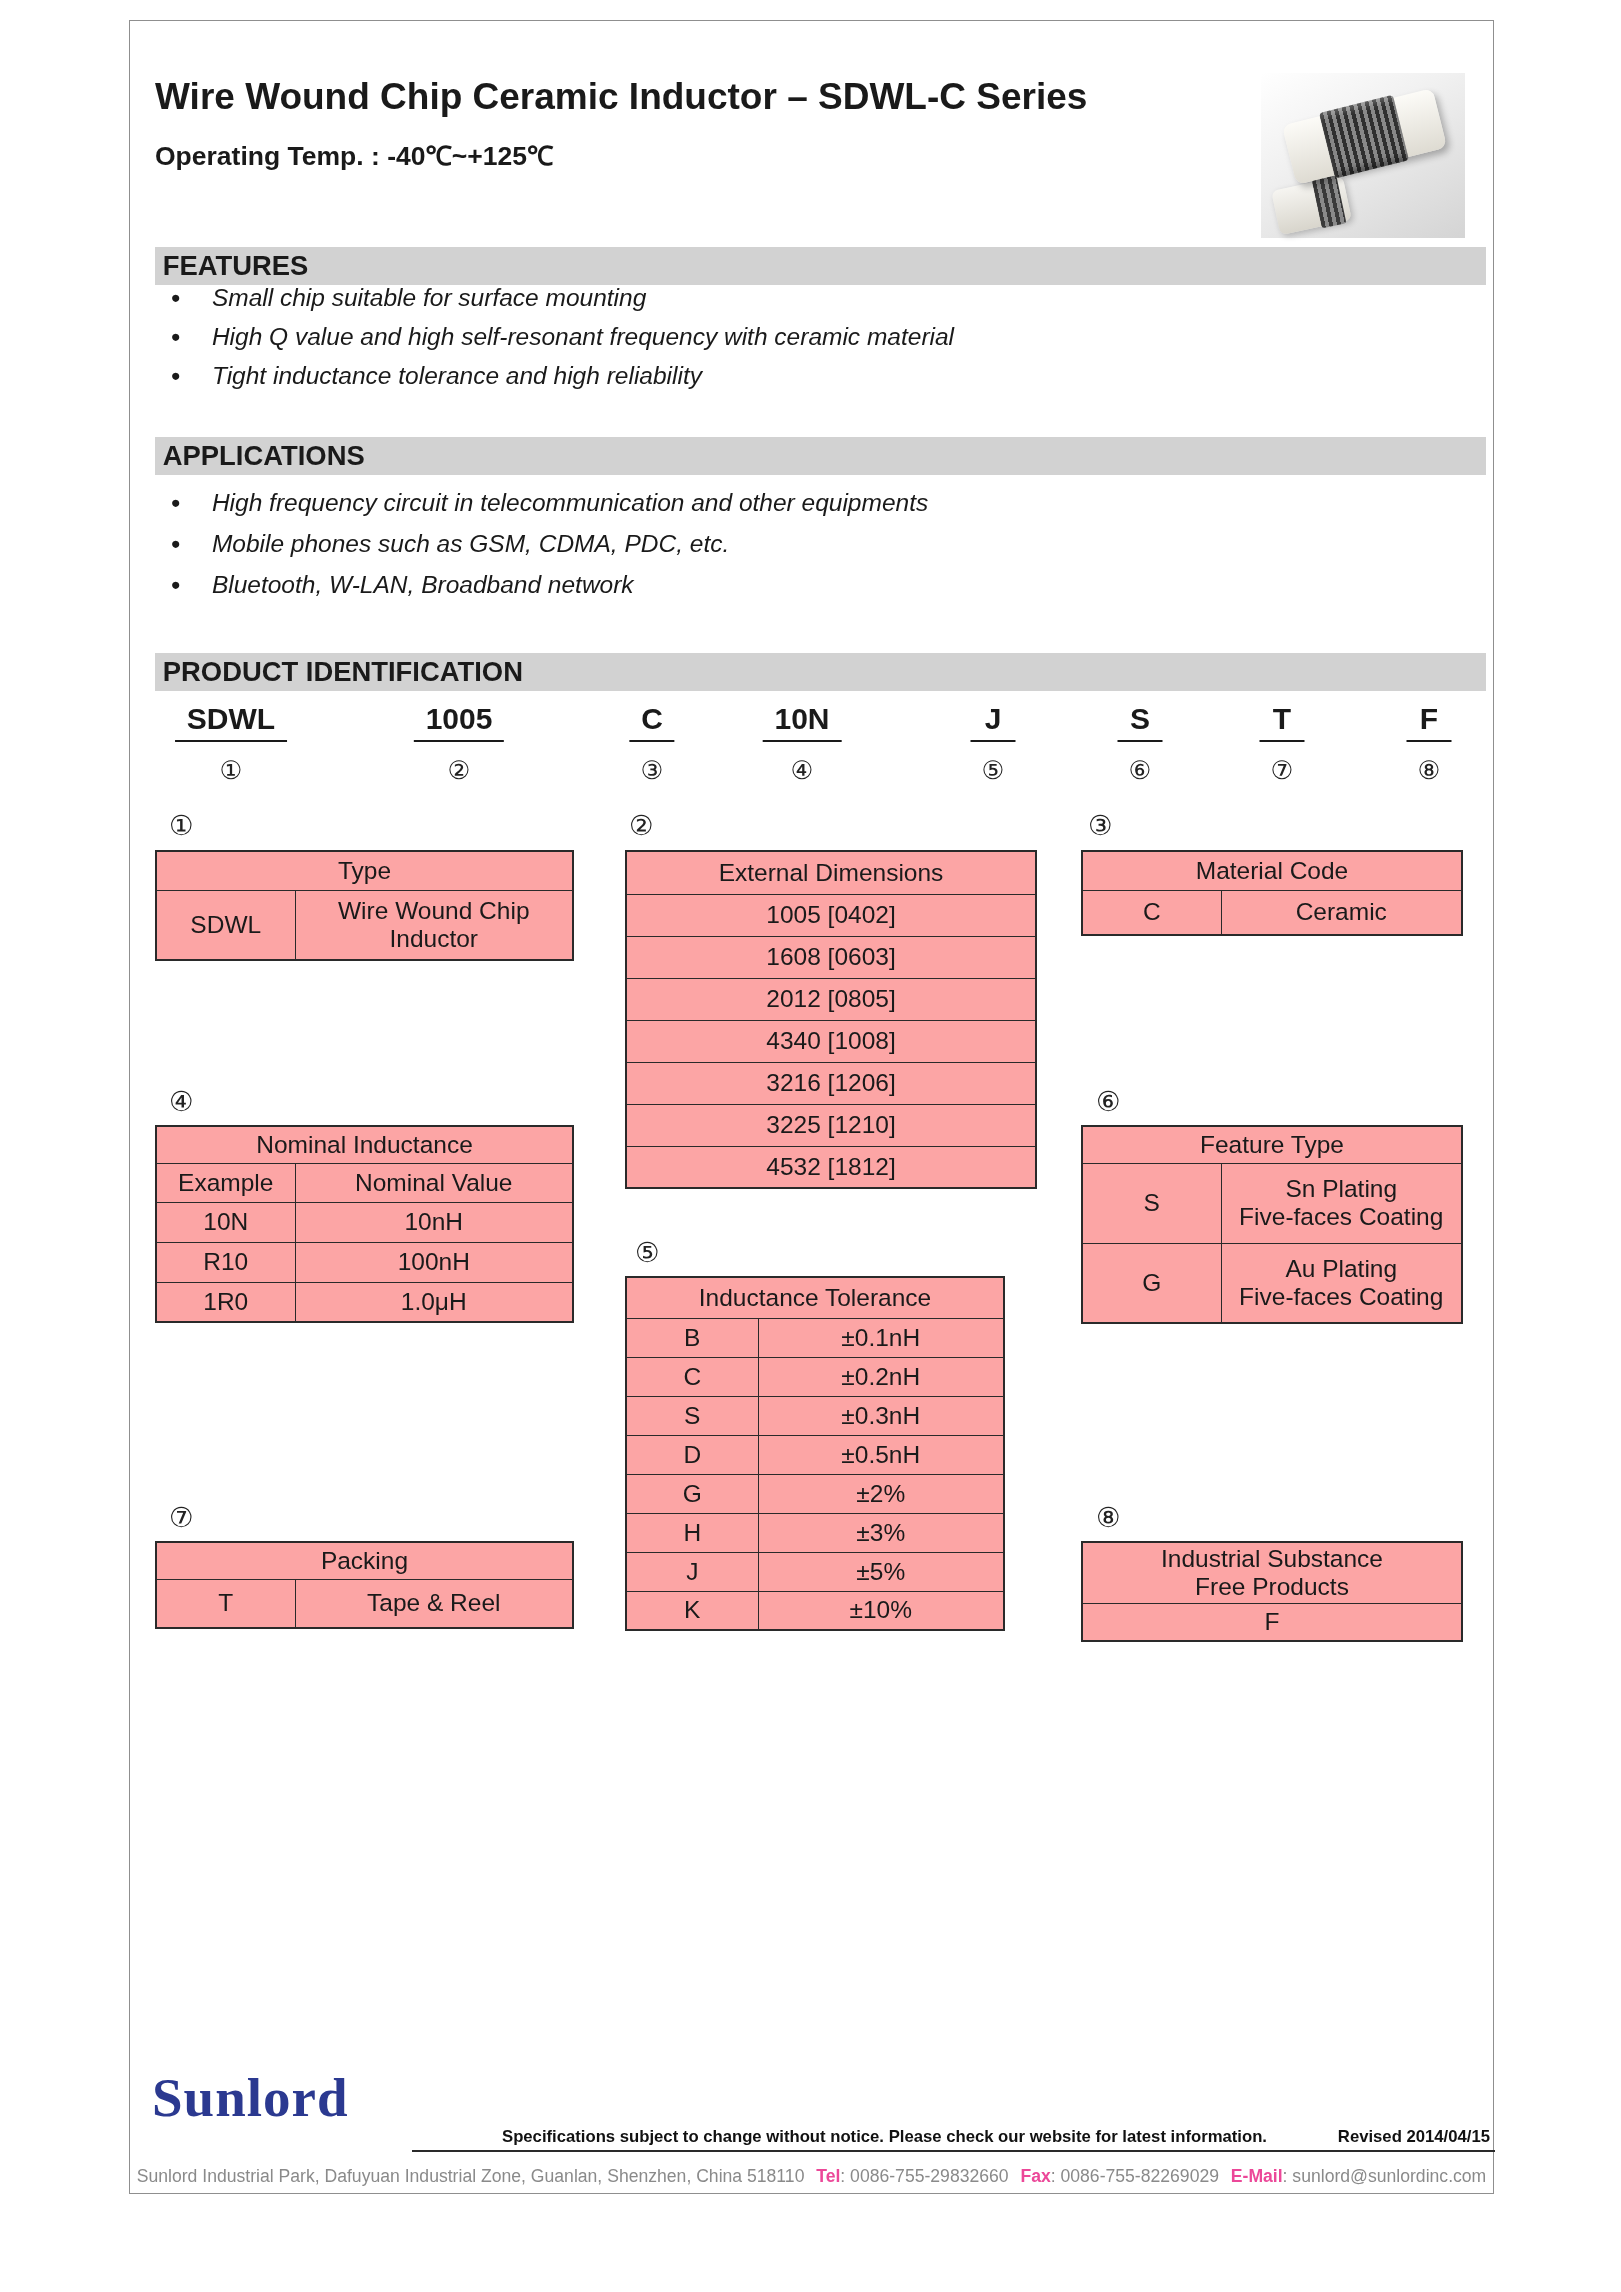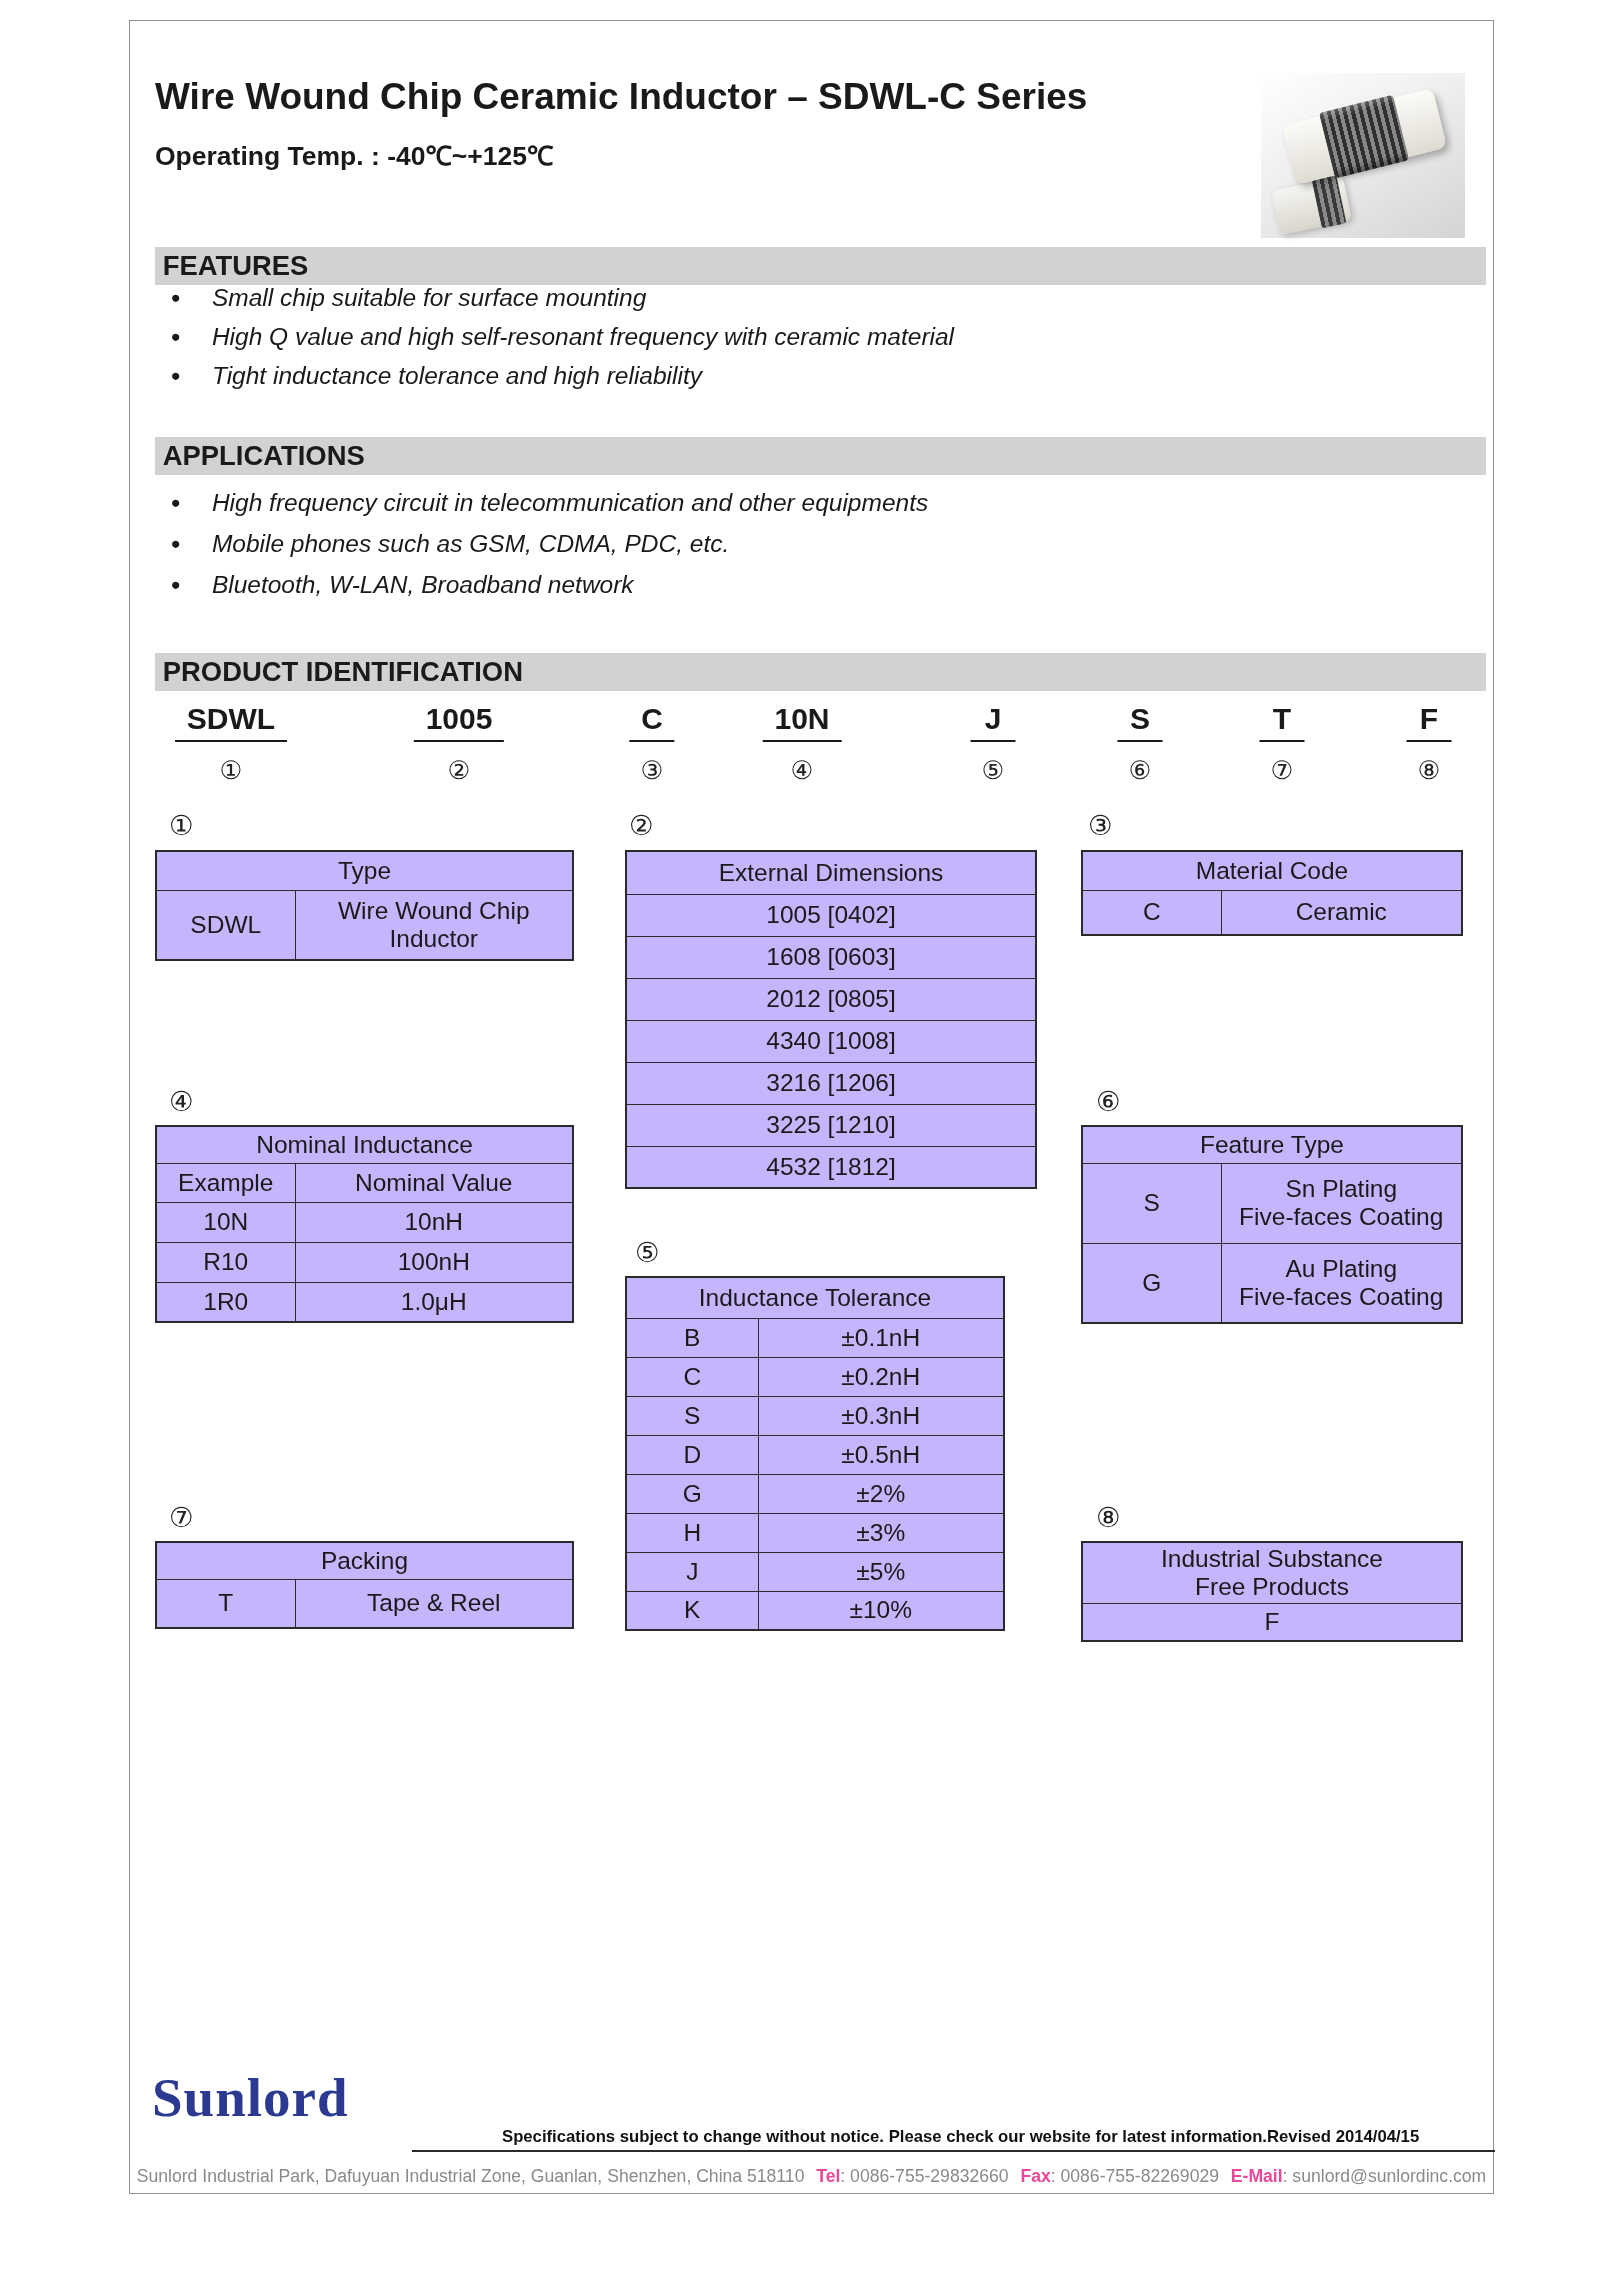--- a/index.html
+++ b/index.html
@@ -31,26 +31,26 @@
   .features .list-item { height:39px; }
   .apps .list-item { height:41px; }
   .bullet { width:21.6px; margin-left:9.8px; font-size:16.7px; text-align:center; }
   .li-text { margin-left:25.5px; font-size:24.5px;font-style:italic; }
 
   .pid-code { position:absolute; top:702px; transform:translateX(-50%); font-size:30px; font-weight:bold;
     border-bottom:2px solid #1a1a1a; padding:0 11.8px 3.9px; text-align:center; min-width:45px; }
   .pid-mark { position:absolute; top:755px; transform:translateX(-50%); font-size:25.5px; color:#222; }
   .tbl-mark { position:absolute; font-size:27.4px; color:#222; }
 
-  table.tbl { position:absolute; border-collapse:collapse; border:2px solid #2a2a2a; background:#c4b5fd; table-layout:fixed; }
+  table.tbl { position:absolute; border-collapse:collapse; border:2px solid #2a2a2a; background:#fca5a5; table-layout:fixed; }
   table.tbl td { border:1px solid #2a2a2a; font-size:24.5px; text-align:center; vertical-align:middle; padding:2px 5.9px; overflow:hidden; }
 
   .logo { position:absolute; left:152px; top:2066px; font-family:"Liberation Serif", serif; font-weight:bold;
     font-size:55px; color:var(--logo_blue,#2b3990); letter-spacing:1px; }
-  .notice-row { position:absolute; left:502px; top:2127px; width:988px; display:flex; 
+  .notice-row { position:absolute; left:502px; top:2127px; width:988px; display:flex; justify-content:space-between;
     font-size:16.7px; font-weight:bold; color:#111; }
   .footer-rule { position:absolute; left:412px; top:2150px; width:1083px; height:2px; background:#2a2a2a; }
   .address { position:absolute; left:129px; top:2166px; width:1365px; text-align:center; font-size:17.6px; color:#8a8a8a; }
   .address b { color:#ec4899; margin-left:6.9px; }
 </style>
 </head>
 <body>
 
 <div class="page">
   <div class="frame"></div>

